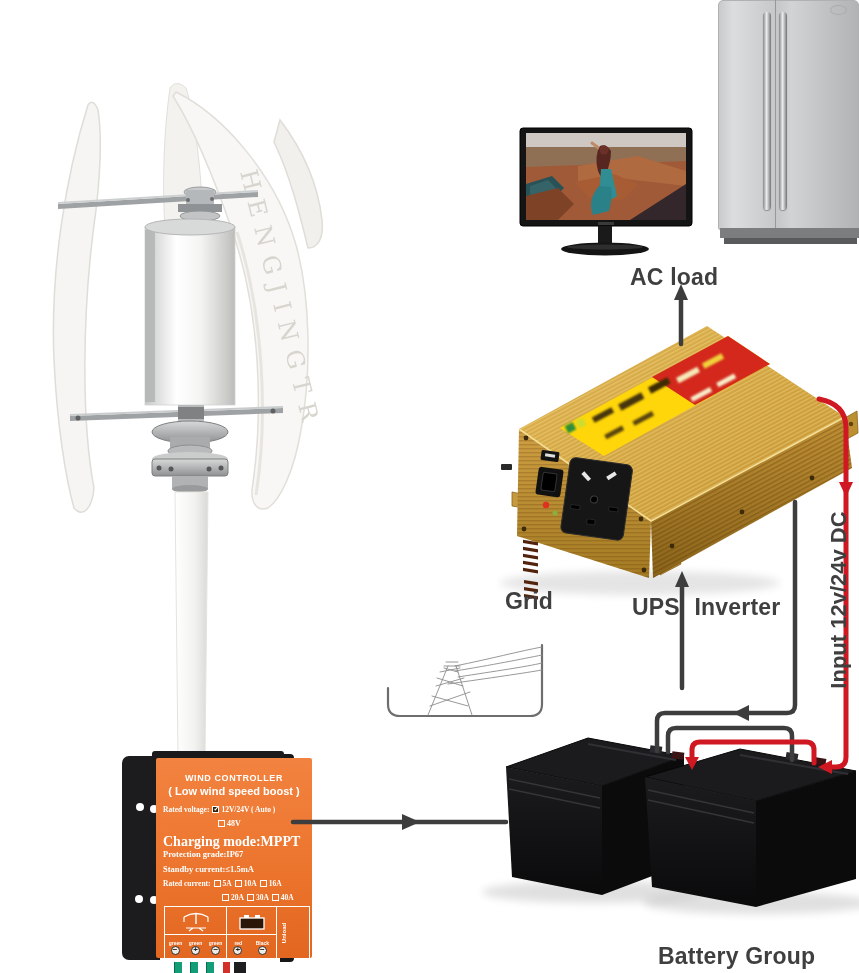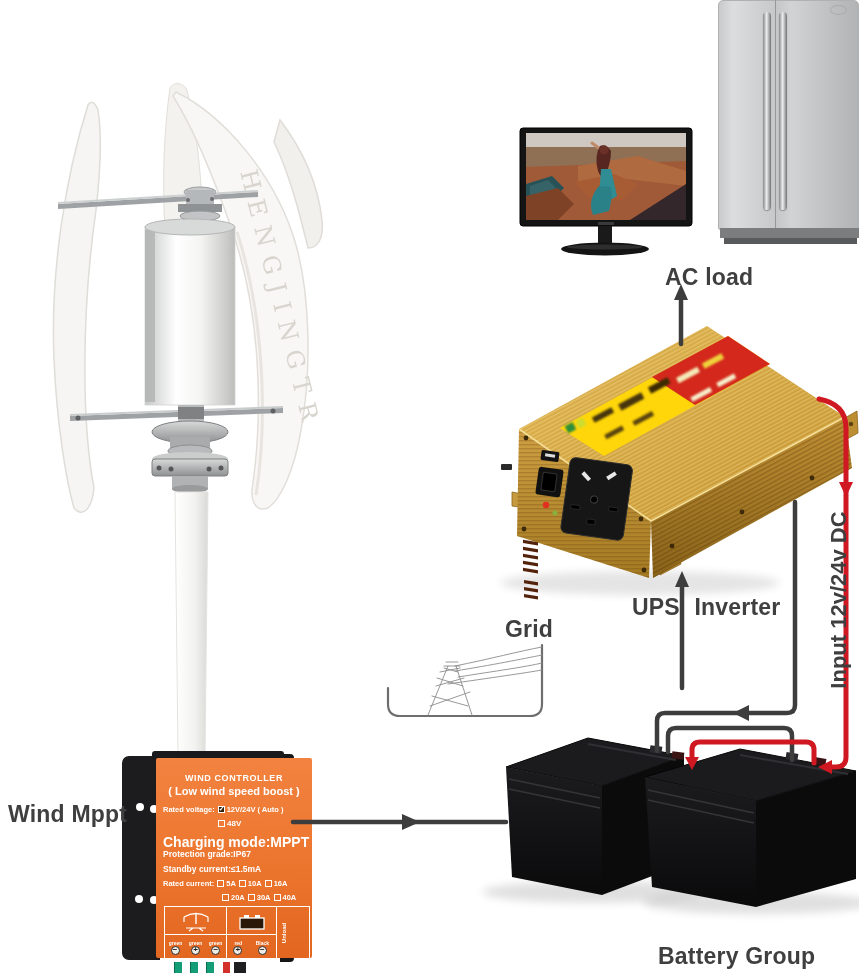--- a/index.html
+++ b/index.html
@@ -47,21 +47,21 @@
   .ctl-bracket-right { position: absolute; left: 158px; top: 4px; width: 14px; height: 208px;
     background: #17171a; border-radius: 0 4px 4px 0; }
   .ctl-top-strip { position: absolute; left: 30px; top: 1px; width: 132px; height: 9px; background: #1a1a1c; border-radius: 3px 3px 0 0;}
   .ctl-panel { position: absolute; left: 34px; top: 8px; width: 156px; height: 200px;
     background: linear-gradient(178deg, #f28340 0%, #ec752e 55%, #e2661f 100%);
     border-radius: 2px; color: #fff; overflow: hidden; }
   .ctl-title { position: absolute; left: 0; right: 0; top: 15px; text-align: center;
     font-size: 9px; font-weight: bold; letter-spacing: .6px; }
   .ctl-subtitle { position: absolute; left: 0; right: 0; top: 27px; text-align: center;
     font-size: 11px; font-weight: bold; }
-  .ctl-row { position: absolute; left: 7px; right: 4px; font-size: 8px; font-weight: bold; white-space: nowrap; }
+  .ctl-row { position: absolute; left: 7px; right: 4px; font-size: 8px; font-weight: bold; white-space: nowrap; font-family: Liberation Serif, serif; }
   .cb { display: inline-block; width: 7px; height: 7px; border: 1px solid #fff;
     vertical-align: -1px; margin: 0 2px 0 3px; position: relative; background: transparent; }
   .cb.checked { background: #33200a; }
   .cb.checked::after { content: "✓"; position: absolute; left: 0; top: -2.5px; color: #fff; font-size: 7px; }
   .ctl-terms { position: absolute; left: 8px; top: 148px; width: 146px; height: 54px;
     display: flex; border: 1px solid #fff; }
   .tcell { border-right: 1px solid #fff; display: flex; flex-direction: column; }
   .tcell:last-child { border-right: none; }
   .tcell .icon-area { flex: 1; display: flex; align-items: center; justify-content: center; border-bottom: 1px solid #fff; }
   .tcell .term-area { height: 24px; display: flex; align-items: center; justify-content: space-around; }
@@ -457,27 +457,26 @@
       </g>
 
       <g>
         <path d="M692,763 L692,750 Q692,742 700,742 L806,742 Q814,742 814,750 L814,763" stroke="#cf1822" stroke-width="5"></path>
         <polygon points="692,770 685,757 699,757" fill="#cf1822" stroke="none"></polygon>
       </g>
     </g>
   </svg>
 
 
-  <div class="diagram-label" style="left:630px; top:259px;margin-left:35px;">AC load</div>
+  <div class="diagram-label" style="left:630px; top:259px;">AC load</div>
 
   <div class="diagram-label" style="left:632px; top:589px; word-spacing:8px;text-align:right;">UPS Inverter</div>
 
-  <div class="diagram-label" style="left:505px; top:611px;">Grid</div>
+  <div class="diagram-label" style="left:505px; top:583px;">Grid</div>
 
   <div class="rot-label" style="left:739px; top:587px;">Input 12v/24v DC</div>
 
   <div class="diagram-label" style="left:8px; top:796px;">
-    <div>Wind Mppt</div>
   </div>
 
   <div class="diagram-label" style="left:658px; top:906px;margin-top:32px;">Battery Group</div>
 
 </div>
 
 </body></html>

